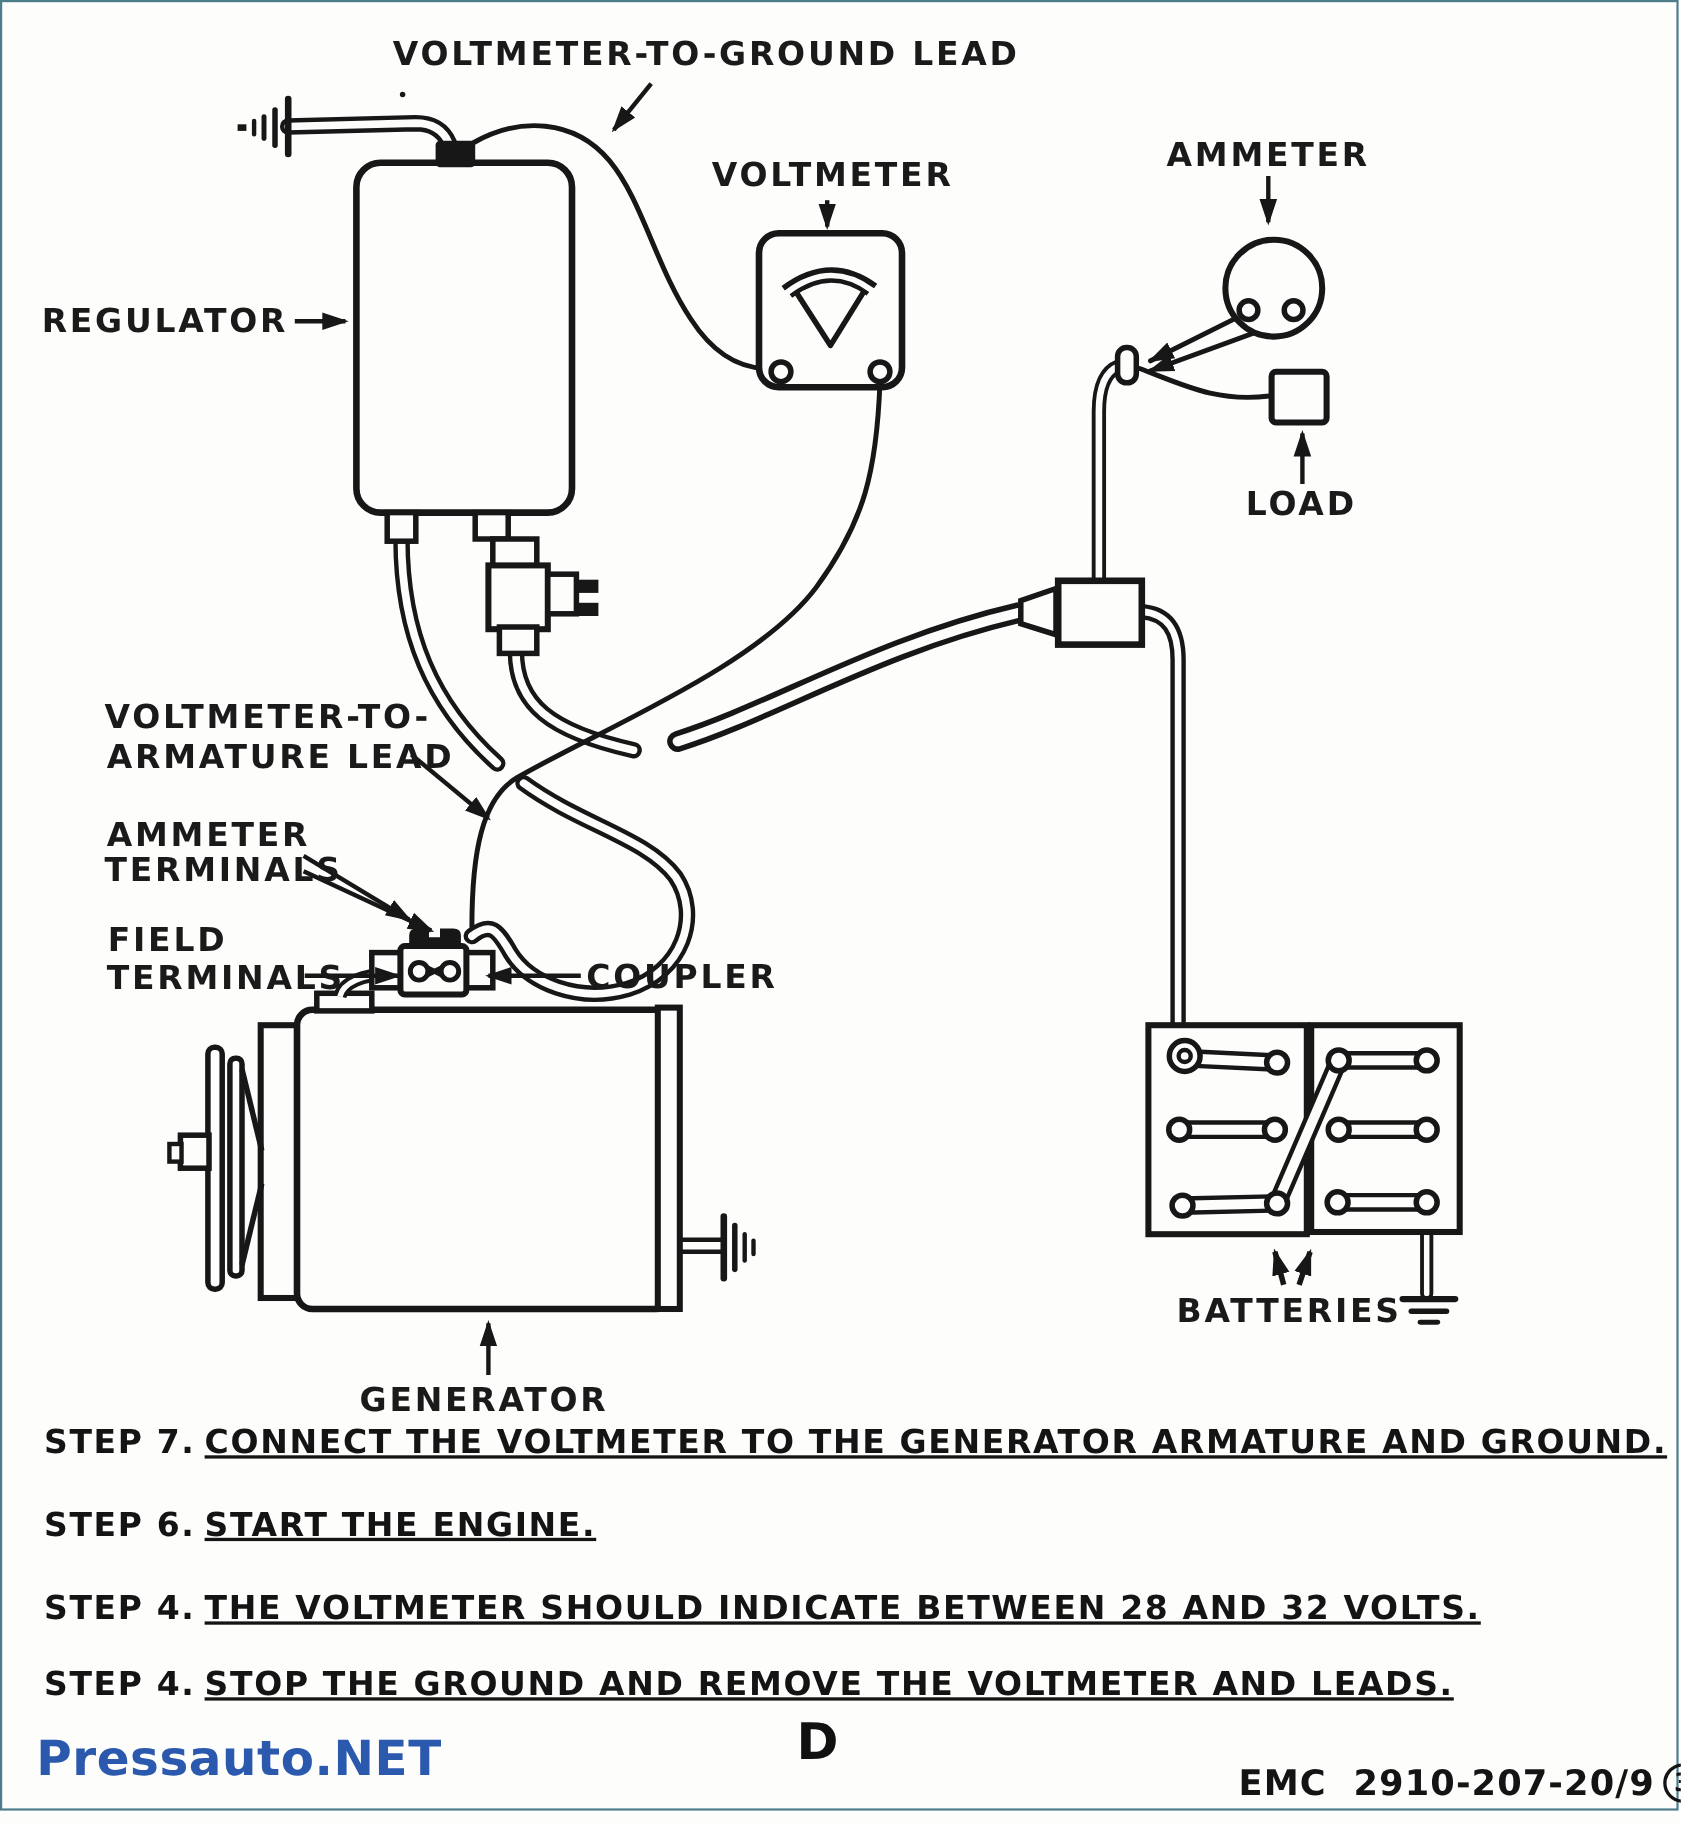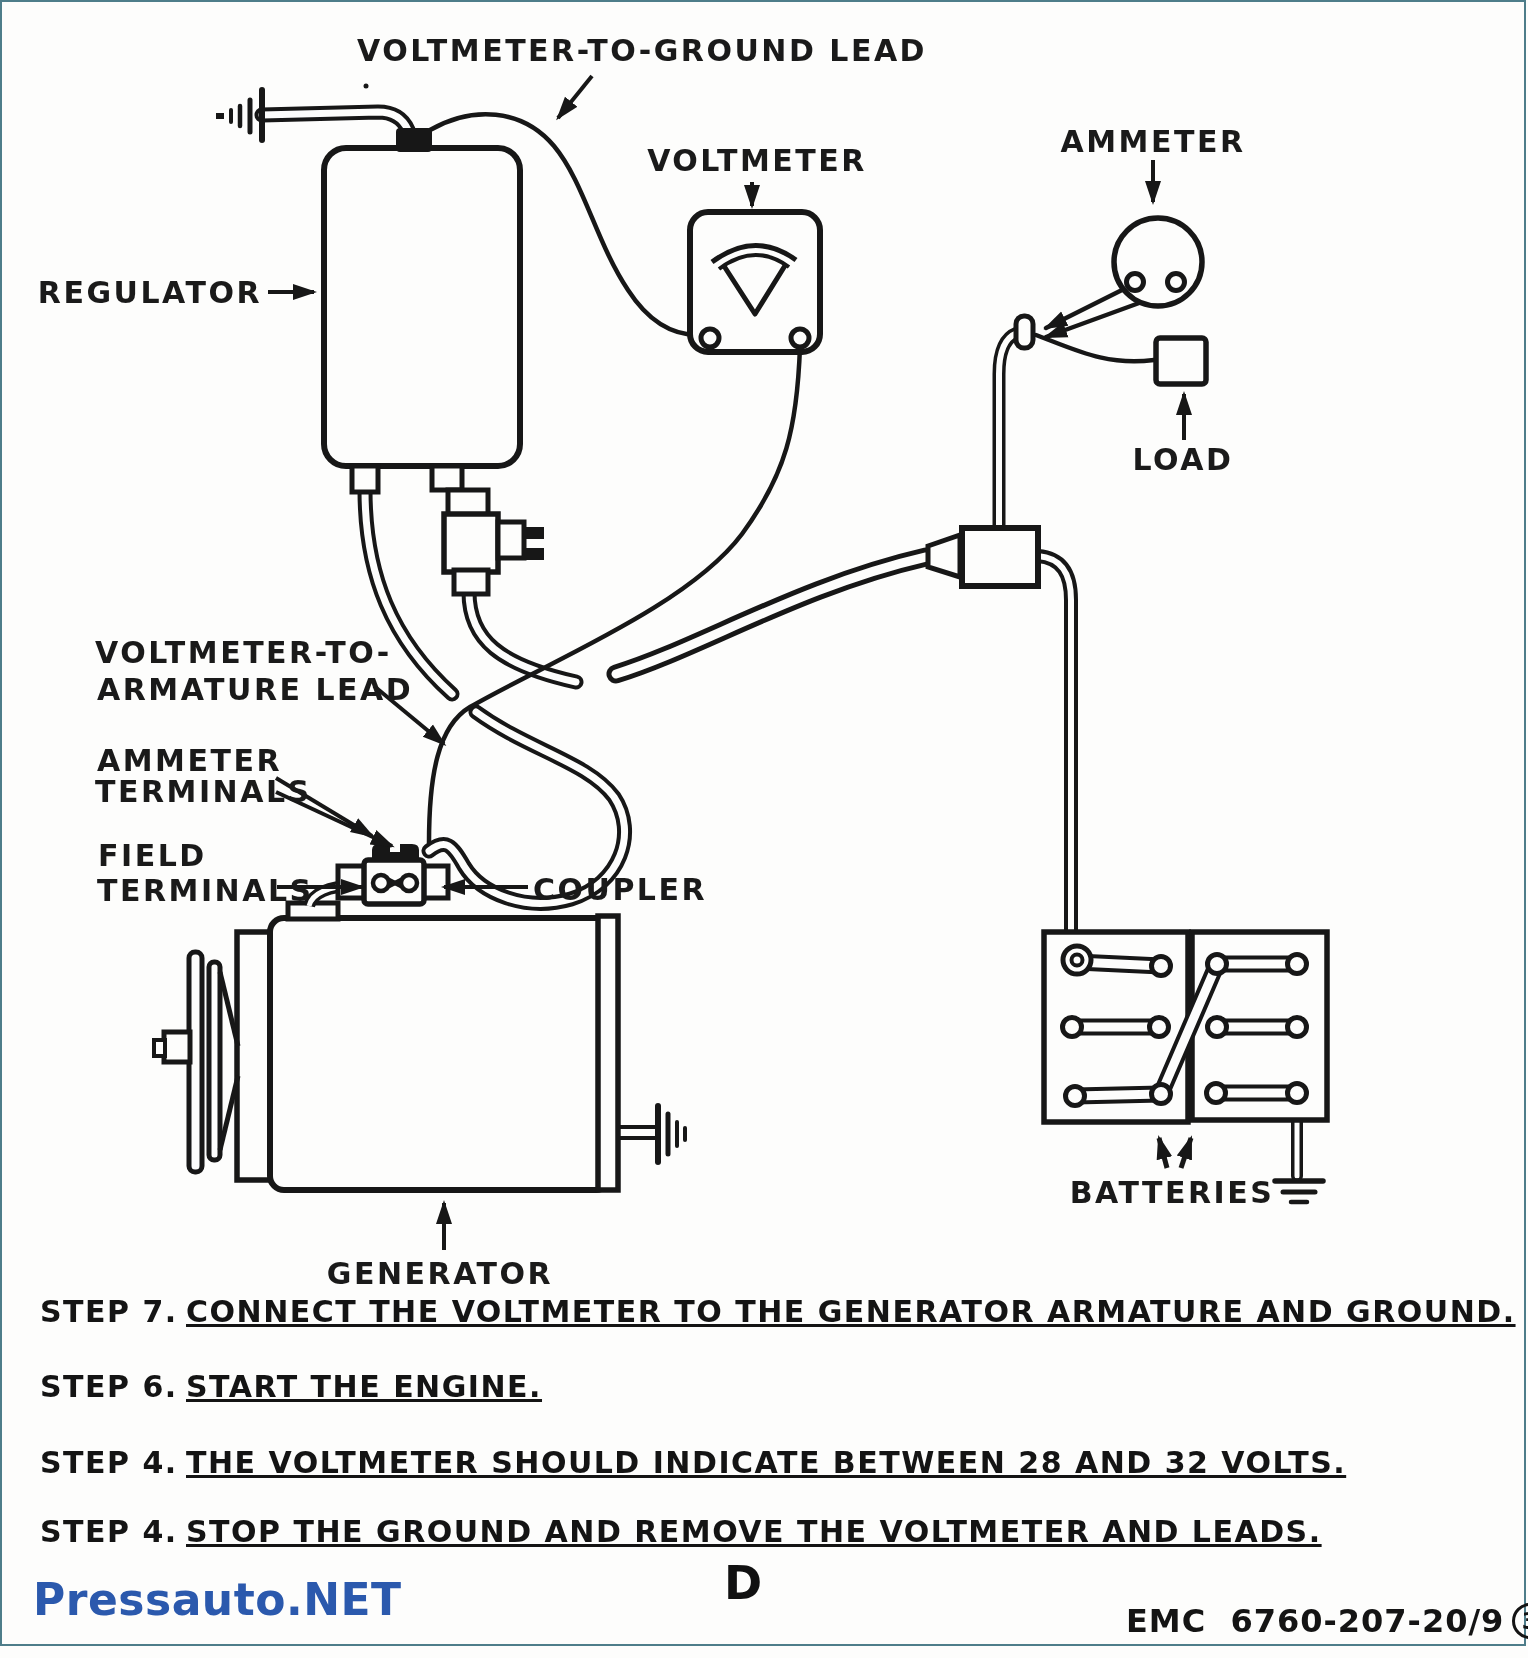--- a/index.html
+++ b/index.html
@@ -268,15 +268,15 @@
   </div>
   <div class="step-row" style="top:1514px;">
     <span class="step-label">STEP 4.</span>
     <span class="step-text">STOP THE GROUND AND REMOVE THE VOLTMETER AND LEADS.</span>
   </div>
 </div>
 
 <div class="fig-letter">D</div>
 <a href="#" class="watermark" style="color:#2b59ad;">Pressauto.NET</a>
 <div class="doc-id">
-  <span style="white-space:pre;">EMC  6760-207-20/9</span>
+  <span style="white-space:pre;">EMC  2910-207-20/9</span>
   <span class="rev-circle">3</span>
 </div>
 
 </body></html>

